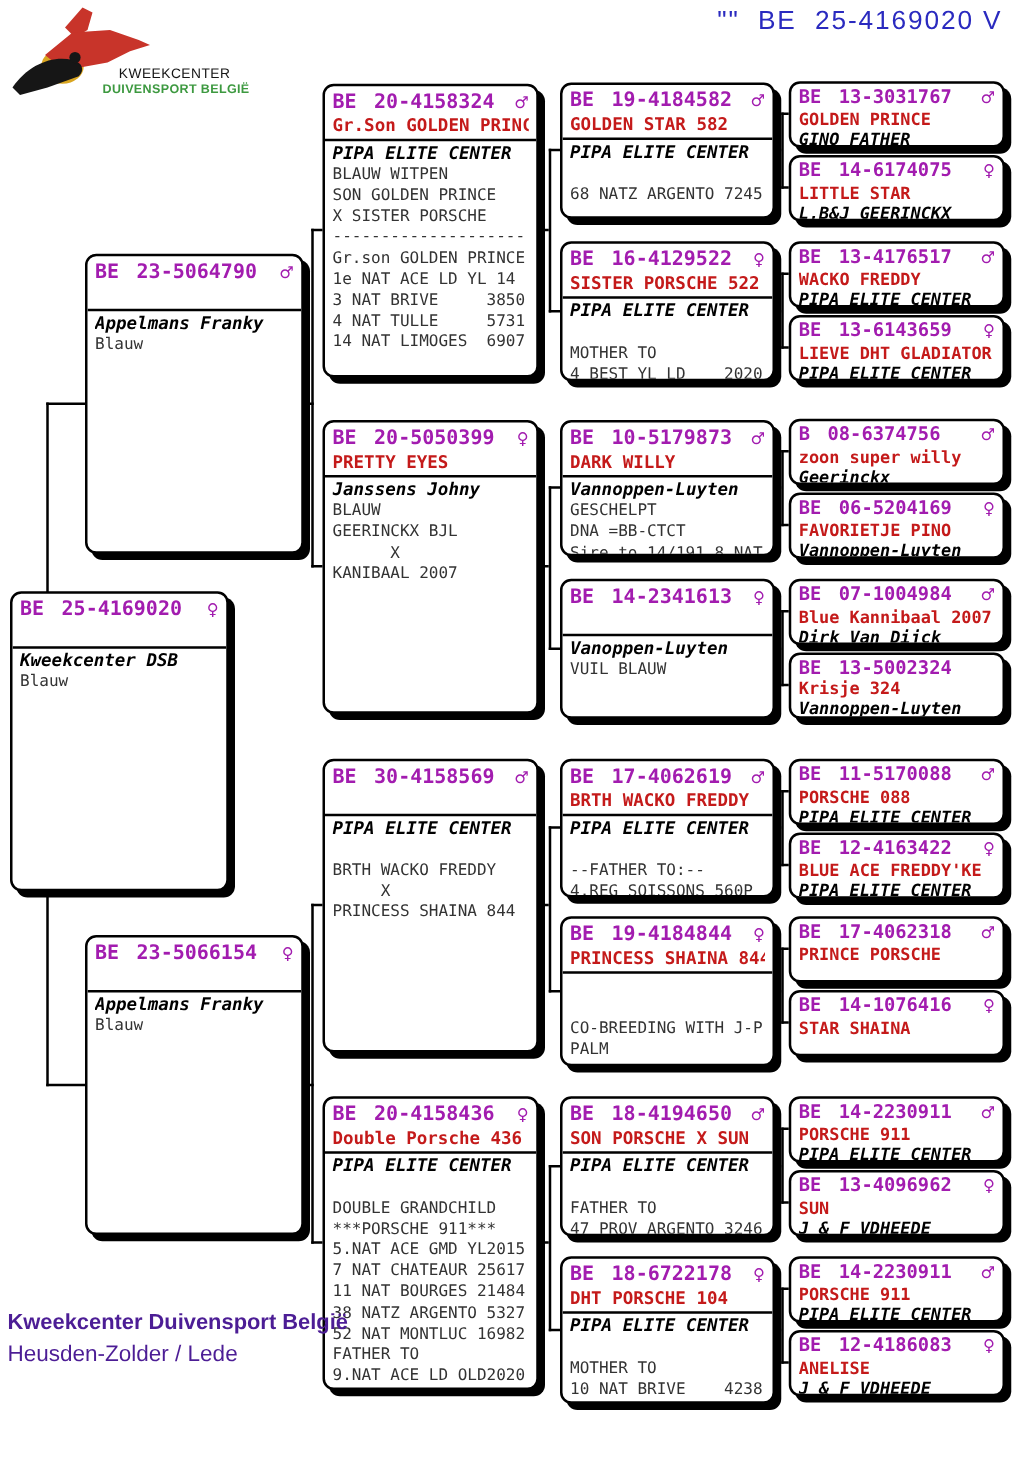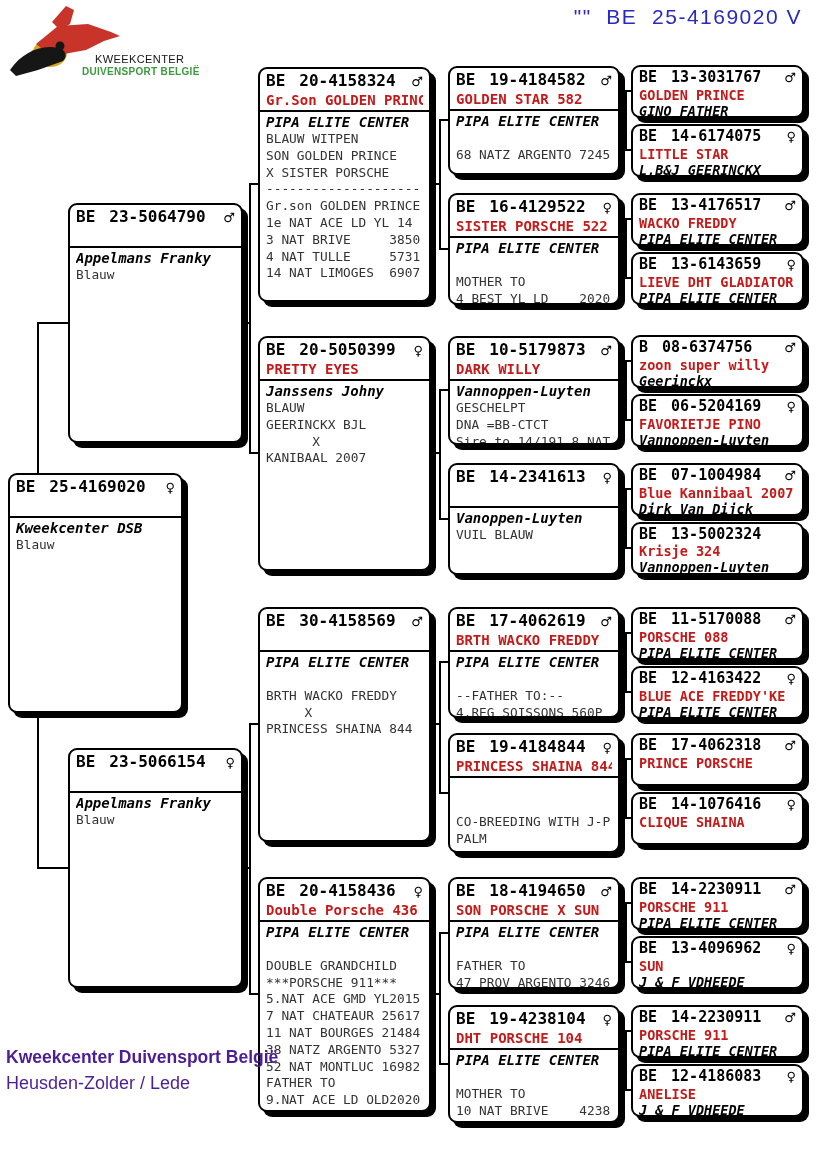--- a/index.html
+++ b/index.html
@@ -1,21 +1,21 @@
 <!DOCTYPE html>
 <html><head>
 <meta charset="utf-8">
 <style>
   html,body{margin:0;padding:0;background:#fff;}
   #canvas{position:relative;width:816px;height:1172px;background:#ffffff;overflow:hidden;
           font-family:"DejaVu Sans Mono",monospace;}
   
   .pbox{position:absolute;background:#fff;border:2px solid #000;border-radius:9px;
         box-shadow:5px 5px 0 #000;padding:2px 6px;box-sizing:border-box;overflow:hidden;}
-  .ring{display:flex;align-items:baseline;color:#000000;font-weight:bold;
+  .ring{display:flex;align-items:baseline;color:#a21caf;font-weight:bold;
         font-size:16px;line-height:20px;white-space:pre;}
   .ring .num{margin-left:14px;text-align:right;}
   .ring .sex{margin-left:auto;font-size:13px;font-family:"DejaVu Sans","DejaVu Sans Mono",sans-serif;}
   .name{color:#c41a1a;font-weight:bold;font-size:14px;line-height:17px;height:17px;
         white-space:pre;overflow:hidden;}
   .rule{border-top:2px solid #000;margin:1px -6px 2px -6px;height:0;}
   .owner{color:#000;font-weight:bold;font-style:italic;font-size:14px;line-height:17px;
          height:17px;white-space:pre;overflow:hidden;}
   .ln{color:#333;font-size:12.8px;line-height:16.8px;height:16.8px;white-space:pre;overflow:hidden;}
   .pbox.sm{padding:1px 6px;}
@@ -247,21 +247,21 @@
       <div class="pbox lg" style="left: 448px; top: 877px; width: 172px; height: 112px;">
         <div class="ring"><span class="cc">BE</span><span class="num">18-4194650</span><span class="sex">♂</span></div>
         <div class="name">SON PORSCHE X SUN</div>
         <div class="rule"></div>
         <div class="owner">PIPA ELITE CENTER</div>
         <div class="ln"></div>
         <div class="ln">FATHER TO</div>
         <div class="ln">47 PROV ARGENTO 3246</div>
       </div>
       <div class="pbox lg" style="left: 448px; top: 1005px; width: 172px; height: 118px;">
-        <div class="ring"><span class="cc">BE</span><span class="num">19-4238104</span><span class="sex">♀</span></div>
+        <div class="ring"><span class="cc">BE</span><span class="num">18-6722178</span><span class="sex">♀</span></div>
         <div class="name">DHT PORSCHE 104</div>
         <div class="rule"></div>
         <div class="owner">PIPA ELITE CENTER</div>
         <div class="ln"></div>
         <div class="ln">MOTHER TO</div>
         <div class="ln">10 NAT BRIVE    4238</div>
       </div>
       <div class="pbox sm" style="left: 631px; top: 65px; width: 173px; height: 53px;">
         <div class="ring"><span class="cc">BE</span><span class="num">13-3031767</span><span class="sex">♂</span></div>
         <div class="name">GOLDEN PRINCE</div>
@@ -312,21 +312,21 @@
         <div class="name">BLUE ACE FREDDY'KE</div>
         <div class="owner">PIPA ELITE CENTER</div>
       </div>
       <div class="pbox sm" style="left: 631px; top: 733px; width: 173px; height: 53px;">
         <div class="ring"><span class="cc">BE</span><span class="num">17-4062318</span><span class="sex">♂</span></div>
         <div class="name">PRINCE PORSCHE</div>
         <div class="owner"></div>
       </div>
       <div class="pbox sm" style="left: 631px; top: 792px; width: 173px; height: 53px;">
         <div class="ring"><span class="cc">BE</span><span class="num">14-1076416</span><span class="sex">♀</span></div>
-        <div class="name">CLIQUE SHAINA</div>
+        <div class="name">STAR SHAINA</div>
         <div class="owner"></div>
       </div>
       <div class="pbox sm" style="left: 631px; top: 877px; width: 173px; height: 53px;">
         <div class="ring"><span class="cc">BE</span><span class="num">14-2230911</span><span class="sex">♂</span></div>
         <div class="name">PORSCHE 911</div>
         <div class="owner">PIPA ELITE CENTER</div>
       </div>
       <div class="pbox sm" style="left: 631px; top: 936px; width: 173px; height: 53px;">
         <div class="ring"><span class="cc">BE</span><span class="num">13-4096962</span><span class="sex">♀</span></div>
         <div class="name">SUN</div>

